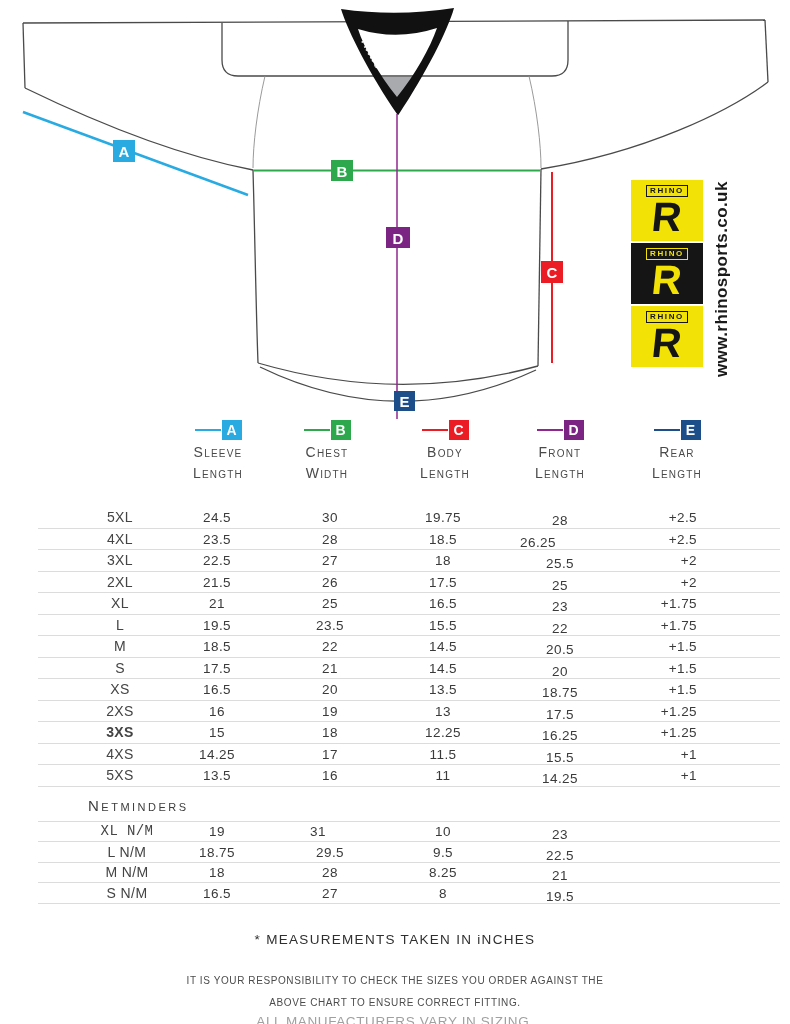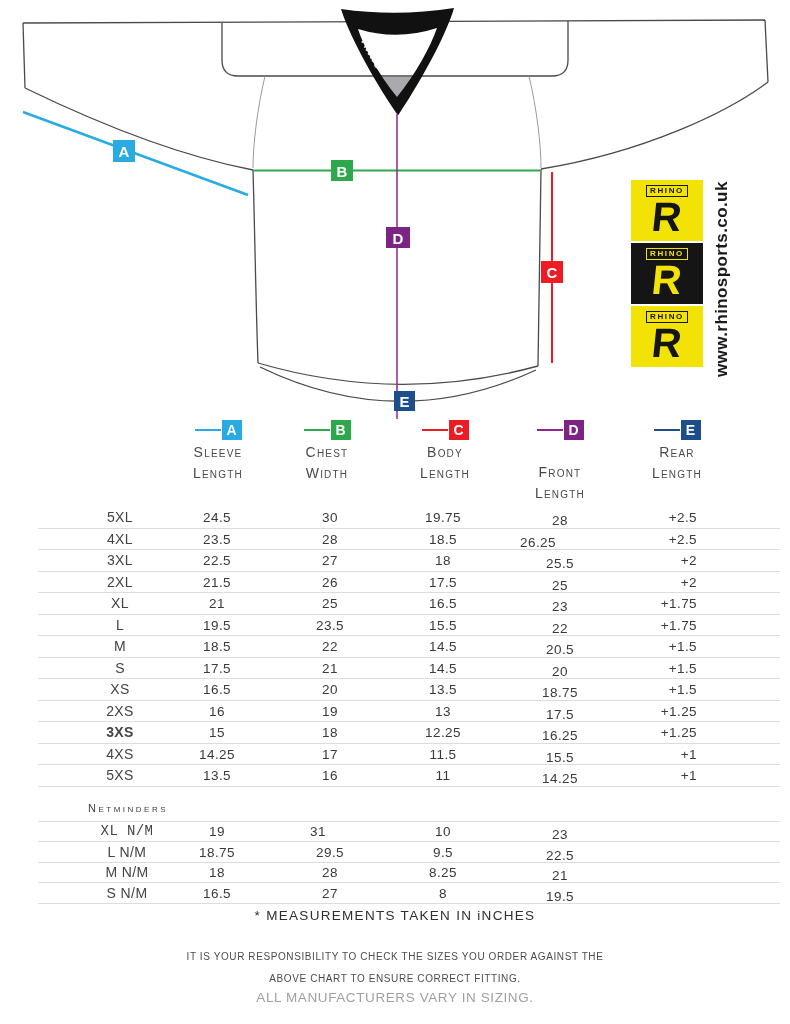--- a/index.html
+++ b/index.html
@@ -20,36 +20,36 @@
   .site-url{position:absolute;left:712px;top:377px;transform-origin:0 0;transform:rotate(-90deg);
     font-size:17px;font-weight:bold;letter-spacing:0.4px;white-space:nowrap;color:#1a1a1a;}
 
   
   .table-area{position:absolute;left:38px;top:420px;width:742px;height:470px;font-size:13.5px;color:#3a3a3a;}
   .col-header{position:absolute;top:0;width:110px;text-align:center;}
   .badge-row{height:20px;display:flex;align-items:center;justify-content:center;margin-bottom:2px;}
   .badge-line{width:26px;height:2px;margin-right:1px;}
   .badge-box{width:20px;height:20px;color:#fff;font-weight:bold;font-size:14px;line-height:20px;text-align:center;}
   .hdr-lbl{font-variant:small-caps;font-size:14px;letter-spacing:1.2px;color:#4a4a4a;line-height:21px;}
-  .hdr-offset .hdr-lbl{position:relative;top:20px;text-align:center;}
+  .hdr-offset .hdr-lbl{position:relative;top:0;text-align:center;}
   .no-badge{padding-top:22px;}
 
   .rows{position:absolute;left:0;top:87px;right:0;}
   .row{position:relative;height:20.5px;border-bottom:1px solid #dcdcdc;font-variant:normal;}
   .row-nm{height:19.5px;}
   .cell{position:absolute;top:50%;transform:translate(-50%,-50%);white-space:nowrap;letter-spacing:0.4px;}
   .cell-front{transform:translate(-50%,calc(-50% + 3px));}
   .cell-rear{transform:translateY(-50%);right:83px;left:auto;}
   .cell-size{font-variant:small-caps;font-size:14px;color:#444;}
   .nm-heading{position:relative;height:34px;border-bottom:1px solid #dcdcdc;}
-  .nm-heading span{position:absolute;left:50px;bottom:7px;font-variant:small-caps;font-size:11px;
+  .nm-heading span{position:absolute;left:50px;bottom:7px;font-variant:small-caps;font-size:15px;
     letter-spacing:2.5px;color:#3d3d3d;}
 
   
-  .note{position:absolute;left:0;width:790px;text-align:center;letter-spacing:1px;}
+  .note{position:absolute;left:0;width:790px;text-align:center;letter-spacing:1px;margin-top:24px;}
   .note-1{top:908px;font-size:13.5px;color:#2f2f2f;letter-spacing:1.3px;}
   .note-2{top:946px;font-size:10px;color:#4c4c4c;line-height:22px;letter-spacing:0.6px;}
   .note-3{top:990px;font-size:13.5px;color:#a0a0a0;letter-spacing:0.6px;}
 </style>
 </head>
 <body>
 
 <div class="page">
 
   <svg class="jersey-svg" width="790" height="422" viewBox="0 0 790 422">

